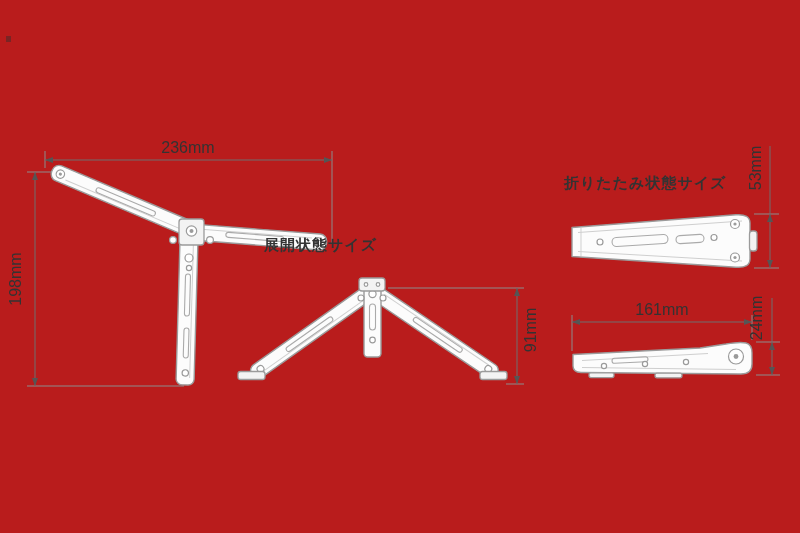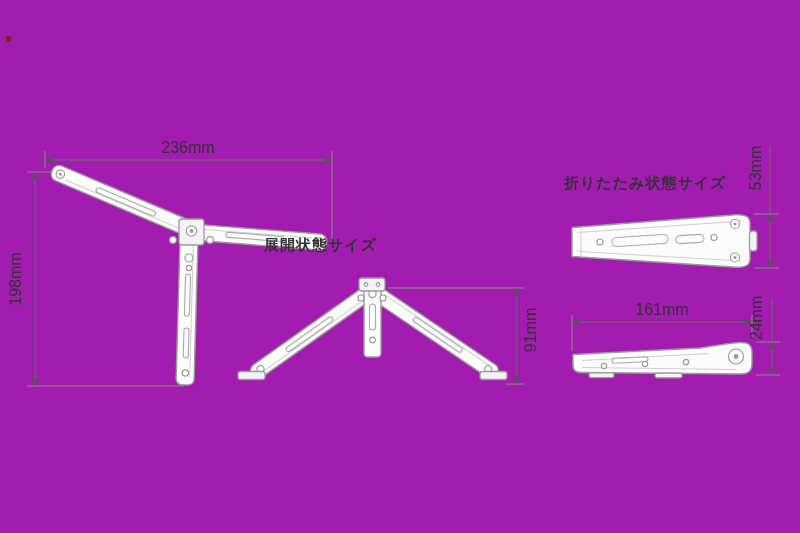--- a/index.html
+++ b/index.html
@@ -1,16 +1,16 @@
 <!DOCTYPE html>
 <html><head>
 <meta charset="utf-8">
 <style>
   html,body { margin:0; padding:0; background:#ffffff; }
-  .page { width:800px; height:533px; position:relative; background:#a21caf; overflow:hidden;
+  .page { width:800px; height:533px; position:relative; background:#b91c1c; overflow:hidden;
           font-family:"Liberation Sans", sans-serif; }
   svg { display:block; }
   .outline { fill:#fcfcfc; stroke:#9b9b9b; stroke-width:1.4; stroke-linejoin:round; }
   .plate   { fill:#f3f3f3; stroke:#9b9b9b; stroke-width:1.3; }
   .inner   { stroke:#cfcfcf; stroke-width:1; fill:none; }
   .slot    { fill:none; stroke:#aaaaaa; stroke-width:1.1; }
   .hole    { fill:#ffffff; stroke:#9b9b9b; stroke-width:1.2; }
   .dot     { fill:#9b9b9b; stroke:none; }
   .ext     { stroke:#8c8c8c; stroke-width:1; }
   .dim     { stroke:#6e6e6e; stroke-width:1; }

